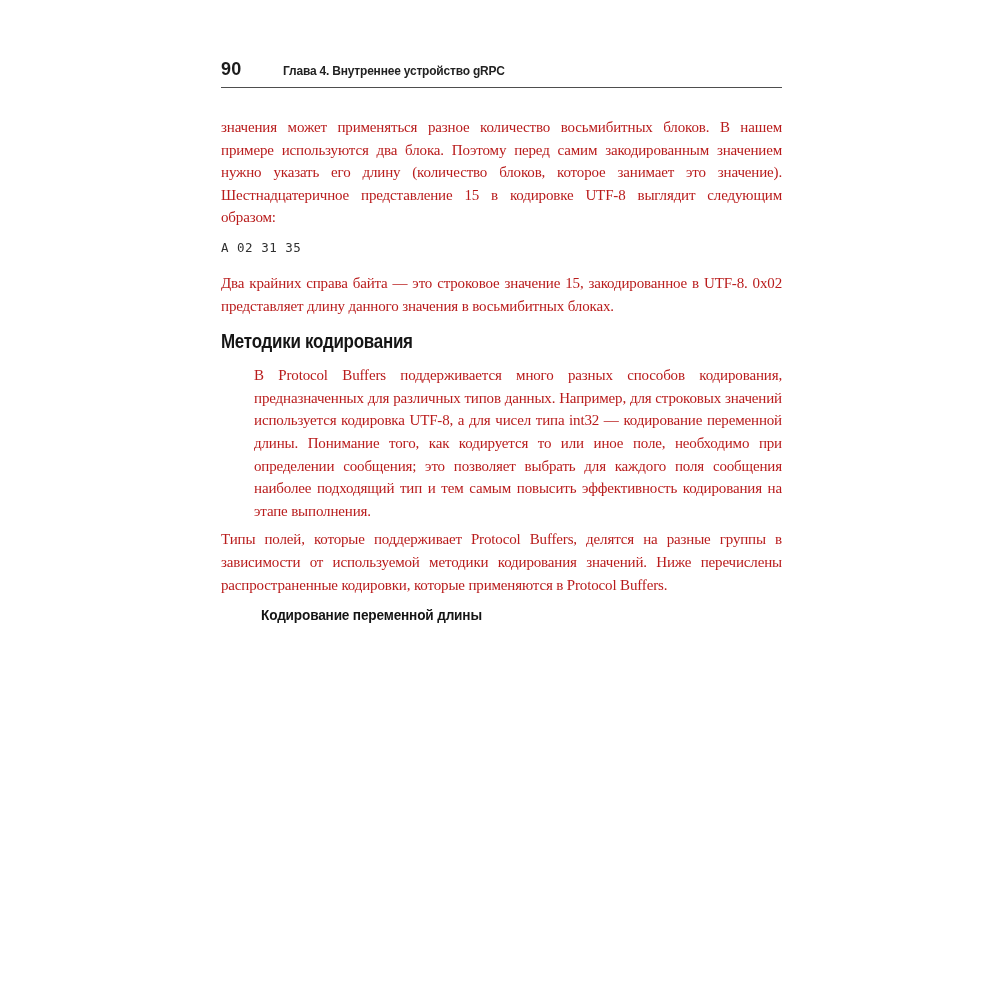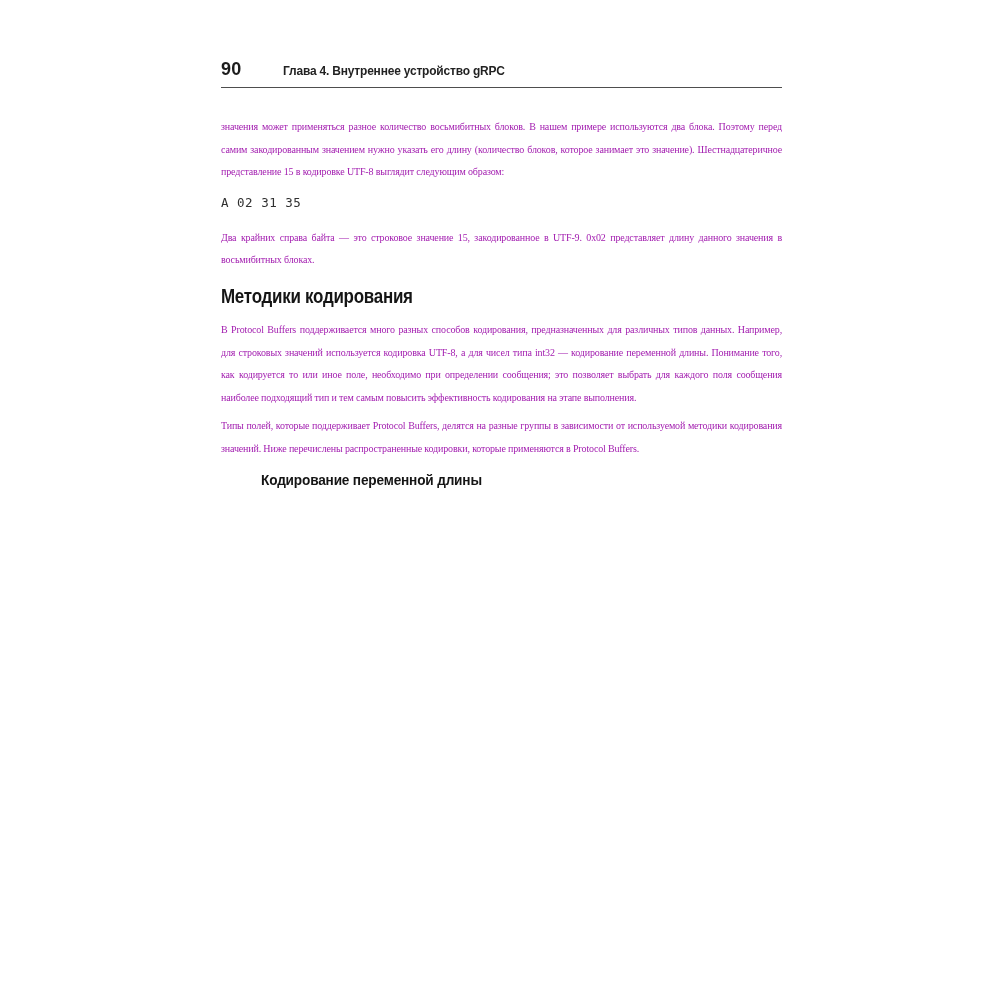--- a/index.html
+++ b/index.html
@@ -40,24 +40,24 @@
     letter-spacing: -0.2px;
     color: #222;
   }
   .rule {
     margin-top: 7px;
     border-top: 1.6px solid #4e4e4e;
     height: 0;
   }
   p.body {
     margin: 0;
-    font-size: 10px;
+    font-size: 15px;
     line-height: 22.6px;
     letter-spacing: -0.15px;
-    color: #a21caf;
+    color: #b91c1c;
     text-align: justify;
     hyphens: none;
   }
   p.p1 { margin-top: 28px; }
   pre.code {
     margin: 11px 0 16px 0;
     font-family: "DejaVu Sans Mono", monospace;
     font-size: 12.5px;
     line-height: 16px;
     color: #303030;
@@ -73,21 +73,21 @@
     font-size: 19.5px;
     line-height: 22px;
     color: #151515;
   }
   h2.section .condensed {
     display: inline-block;
     transform: scaleX(0.87);
     transform-origin: left bottom;
     letter-spacing: -0.3px;
   }
-  p.p5 { margin-top: 10px; }
+  p.p5 { margin-top: 10px; margin-left: 33px; }
   p.p6 { margin-top: 6px; }
   h3.subsection {
     margin: 10px 0 0 0;
     font-family: "Liberation Sans", sans-serif;
     font-weight: 700;
     font-size: 15.5px;
     line-height: 18px;
     color: #151515;
     padding-left: 40px;
   }
@@ -108,21 +108,21 @@
     <div class="running-head">
       <span class="pagenum">90</span>
       <span class="chapter">Глава 4. Внутреннее устройство gRPC</span>
     </div>
     <div class="rule"></div>
 
     <p class="body p1">значения может применяться разное количество восьмибитных блоков. В нашем примере используются два блока. Поэтому перед самим закодированным значением нужно указать его длину (количество блоков, которое занимает это значение). Шестнадцатеричное представление 15 в кодировке UTF-8 выглядит следующим образом:</p>
 
     <pre class="code">A 02 31 35</pre>
 
-    <p class="body p2">Два крайних справа байта — это строковое значение 15, закодированное в UTF-9. 0x02 представляет длину данного значения в восьмибитных блоках.</p>
+    <p class="body p2">Два крайних справа байта — это строковое значение 15, закодированное в UTF-8. 0x02 представляет длину данного значения в восьмибитных блоках.</p>
 
 
 
     <h2 class="section"><span class="condensed">Методики кодирования</span></h2>
 
     <p class="body p5">В Protocol Buffers поддерживается много разных способов кодирования, предназначенных для различных типов данных. Например, для строковых значений используется кодировка UTF-8, а для чисел типа int32 — кодирование переменной длины. Понимание того, как кодируется то или иное поле, необходимо при определении сообщения; это позволяет выбрать для каждого поля сообщения наиболее подходящий тип и тем самым повысить эффективность кодирования на этапе выполнения.</p>
 
     <p class="body p6">Типы полей, которые поддерживает Protocol Buffers, делятся на разные группы в зависимости от используемой методики кодирования значений. Ниже перечислены распространенные кодировки, которые применяются в Protocol Buffers.</p>
 
     <h3 class="subsection"><span class="condensed">Кодирование переменной длины</span></h3>

